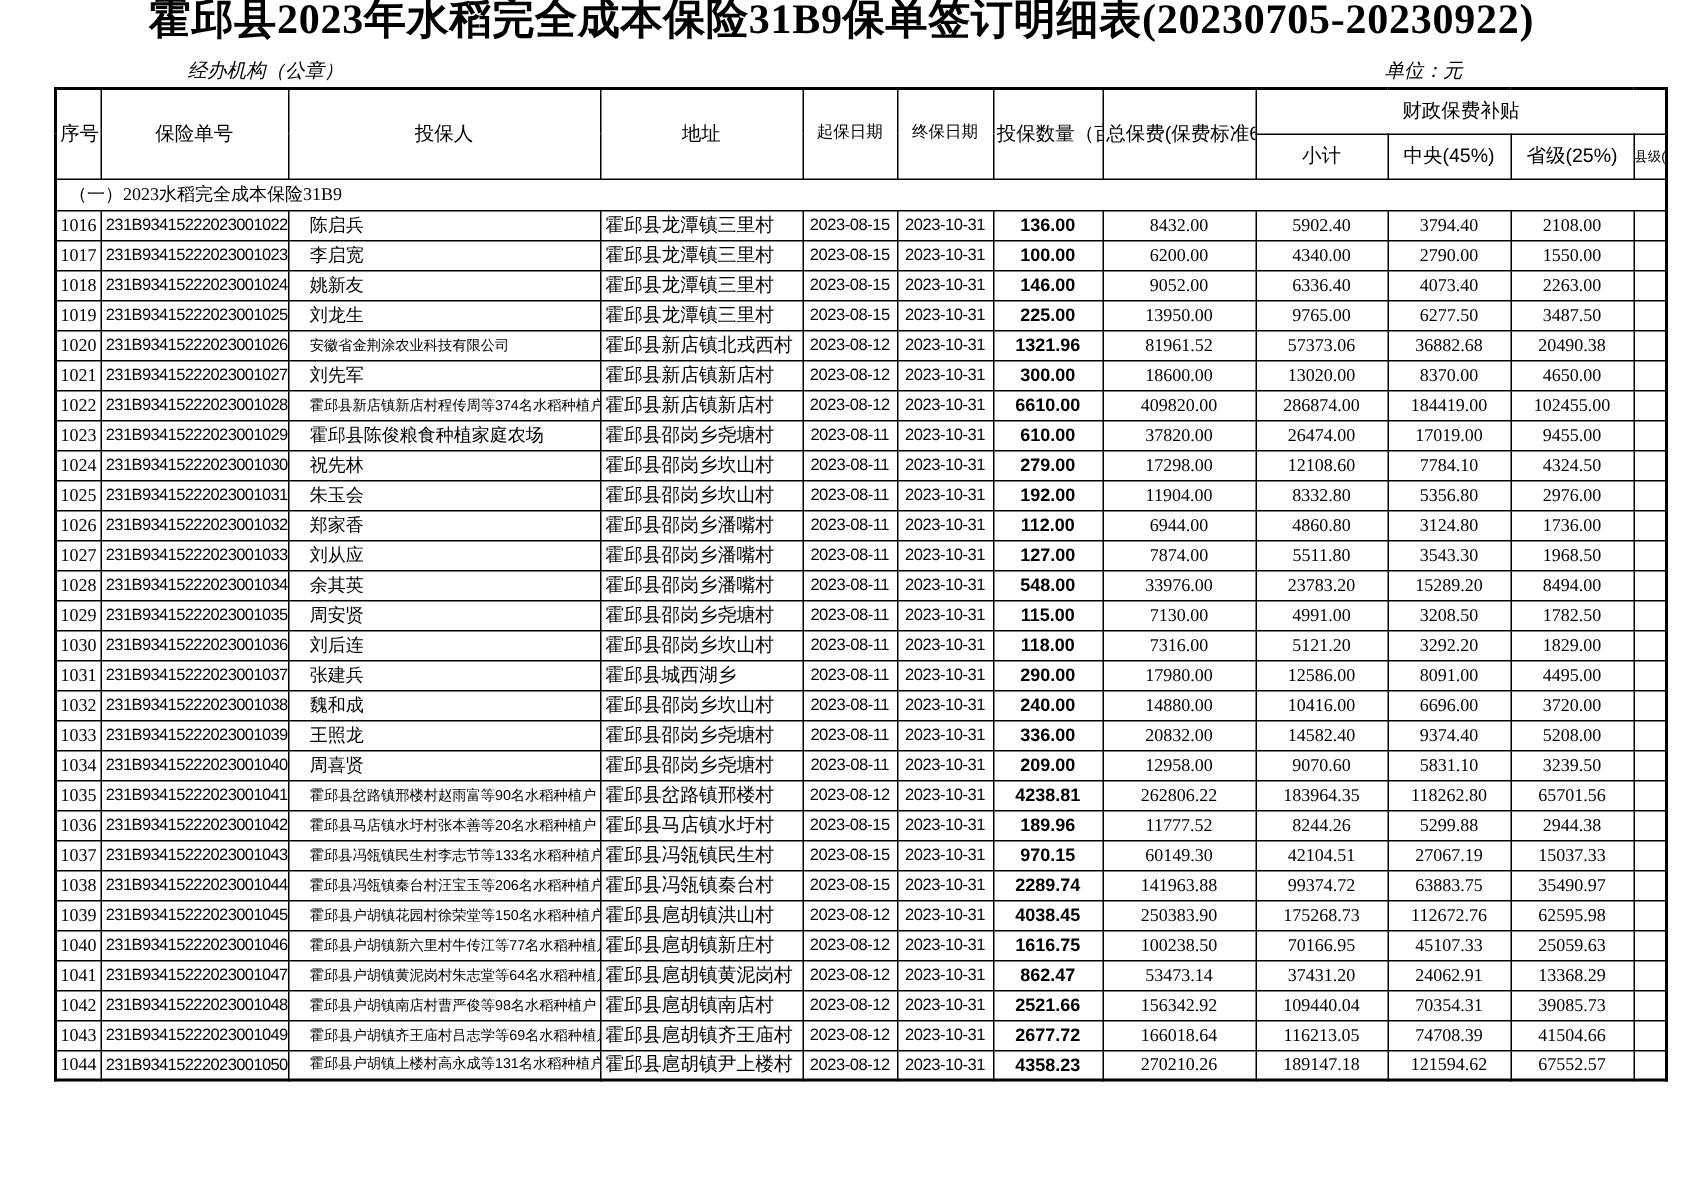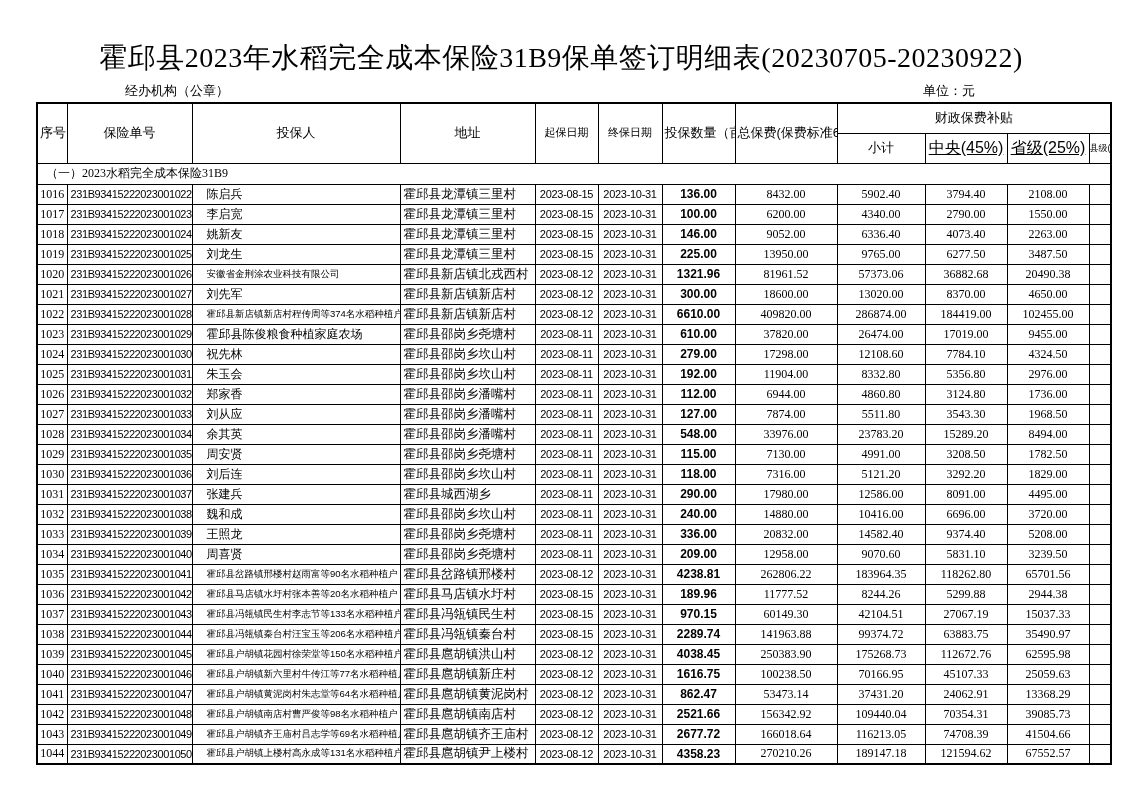--- a/index.html
+++ b/index.html
@@ -1,39 +1,39 @@
 <!DOCTYPE html>
 <html><head>
 <meta charset="utf-8">
 <style>
   html,body{margin:0;padding:0;}
   body{
     width:1122px;height:793px;background:#ffffff;overflow:hidden;
     font-family:"Liberation Sans",sans-serif;color:#000;
   }
   .page-title{
-    padding-top:44px;text-align:center;
+    text-align:center;
     font-family:"Liberation Serif",serif;
-    font-size:28px;font-weight:normal;line-height:1;letter-spacing:0.5px;
+    font-size:28px;font-weight:bold;line-height:1;letter-spacing:0.5px;
   }
-  .meta-row{position:relative;height:22px;margin-top:8px;font-size:13px;}
+  .meta-row{position:relative;height:22px;margin-top:8px;font-size:13px;font-style:italic;}
   .agency-label{position:absolute;left:125px;top:2px;}
   .unit-label{position:absolute;left:903px;top:2px;margin-left:20px;}
   table.policy-table{
     margin-left:36px;width:1074px;border-collapse:collapse;table-layout:fixed;
     border:2px solid #000;
   }
   .policy-table th,.policy-table td{
     border:1px solid #000;padding:0 2px;overflow:hidden;white-space:nowrap;
     text-align:center;vertical-align:middle;font-weight:normal;
   }
   thead th{font-size:13px;line-height:1.25;white-space:normal;}
   thead tr{height:30px;}
   th.h-start,th.h-end{font-size:11px;margin-left:48px;}
-  th.h-central,th.h-province{font-size:16px;text-decoration:underline;}
+  th.h-central,th.h-province{font-size:13px;}
   th.h-county{font-size:9px;line-height:1.15;padding:0;}
   th.h-quantity{font-size:13px;}
   th.h-premium{font-size:13px;}
   .section-row td{
     text-align:left;font-size:13px;height:20px;padding-left:8px;
     font-family:"Liberation Serif",serif;
   }
   tbody tr.data-row{height:20px;}
   tbody td{font-size:12px;}
   

